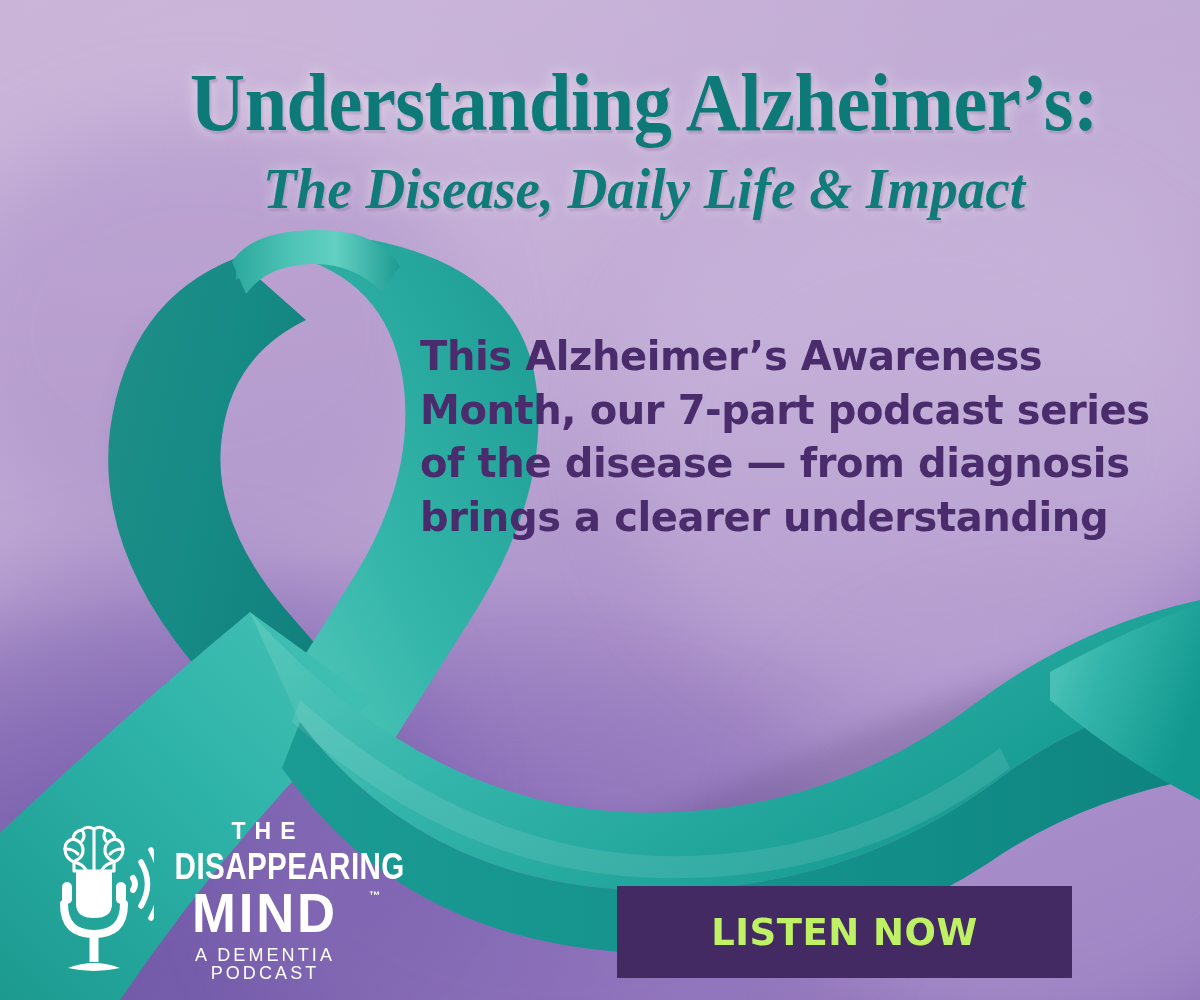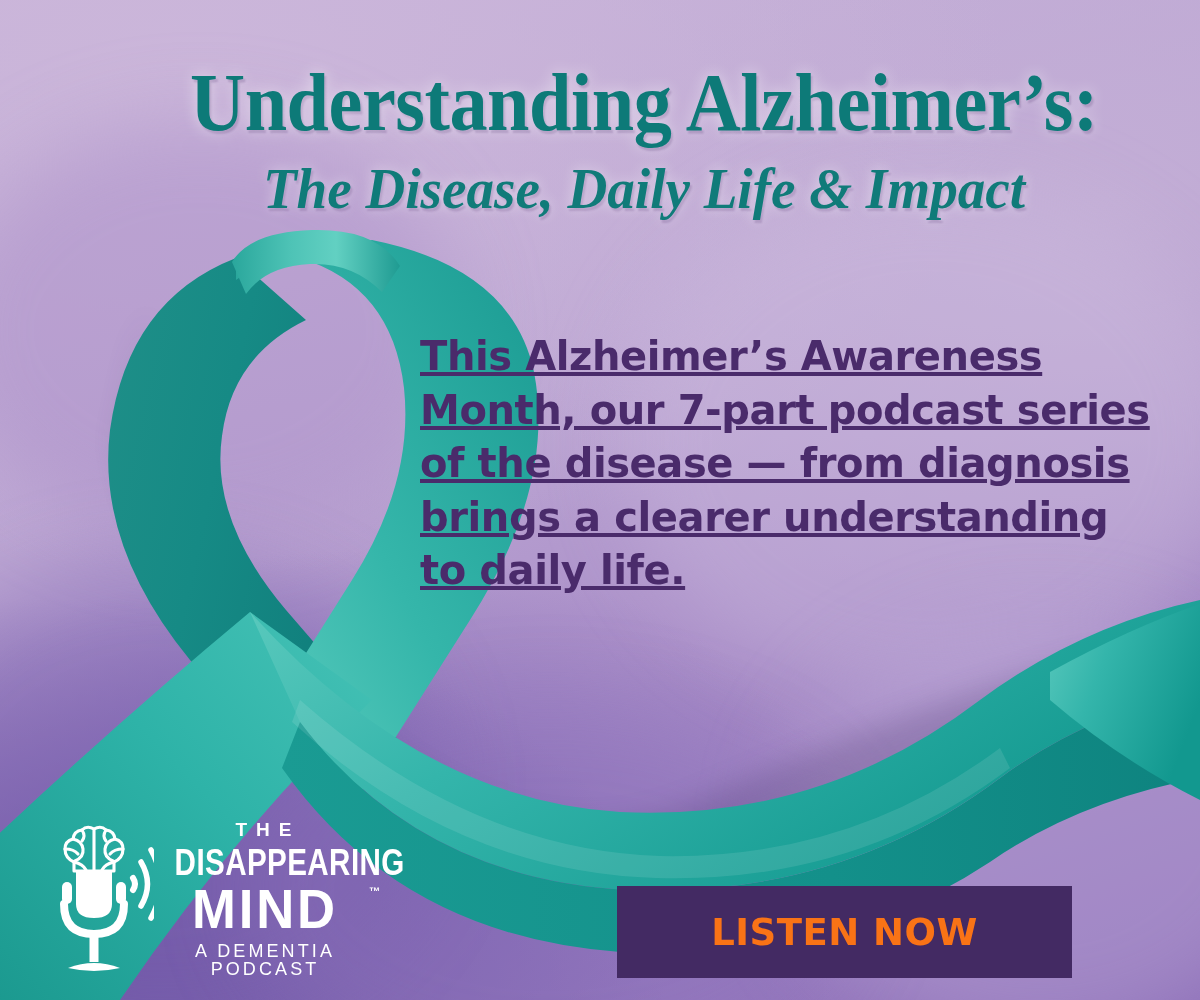--- a/index.html
+++ b/index.html
@@ -45,29 +45,29 @@
     text-shadow:0 0 14px rgba(255,255,255,.5),2px 3px 2px rgba(90,60,120,.25);
   }
 
   
   .body-copy{
     position:absolute;left:420px;top:330px;width:700px;
     font-family:"DejaVu Sans",sans-serif;
     font-weight:700;font-size:40px;line-height:1.34;
     color:#4a2b6b;letter-spacing:-.4px;
   }
-  .body-copy div{white-space:nowrap;text-decoration:underline;}
+  .body-copy div{white-space:nowrap;}
 
   
   .logo{position:absolute;left:34px;top:818px;width:340px;height:168px;}
   .logo svg{position:absolute;left:0;top:0;}
   .wordmark{position:absolute;left:118px;top:2px;width:226px;text-align:center;color:#fff;}
   .w-the{
     font-family:"Liberation Sans",sans-serif;font-weight:700;
-    font-size:19px;letter-spacing:9px;line-height:1;margin-left:6px;
+    font-size:23px;letter-spacing:9px;line-height:1;margin-left:6px;
   }
   .w-disappearing{
     font-family:"Liberation Sans",sans-serif;font-weight:700;
     font-size:37px;line-height:1;margin-top:5px;
     transform:scaleX(.80);transform-origin:center;letter-spacing:.5px;
   }
   .w-mind-row{position:relative;margin-top:0;height:56px;}
   .w-mind{
     font-family:"Liberation Sans",sans-serif;font-weight:700;
     font-size:56px;line-height:56px;letter-spacing:3px;
@@ -80,21 +80,21 @@
   }
 
   
   .cta{
     position:absolute;left:617px;top:886px;width:455px;height:92px;
     background:#432a63;border:0;padding:0;cursor:pointer;
     display:flex;align-items:center;justify-content:center;
   }
   .cta span{
     font-family:"DejaVu Sans",sans-serif;font-weight:700;
-    font-size:37px;color:#f97316;letter-spacing:.5px;text-align:center;
+    font-size:37px;color:#bef264;letter-spacing:.5px;text-align:center;
   }
 </style>
 </head>
 <body>
 
 <div id="banner">
 
   <div class="blob b1"></div>
   <div class="blob b2"></div>
   <div class="blob b3"></div>
@@ -166,21 +166,20 @@
   <div class="headline-wrap">
     <h1 class="headline">Understanding Alzheimer’s:</h1>
     <h2 class="subhead">The Disease, Daily Life &amp; Impact</h2>
   </div>
 
   <div class="body-copy">
     <div>This Alzheimer’s Awareness</div>
     <div>Month, our 7-part podcast series</div>
     <div>of the disease — from diagnosis</div>
     <div>brings a clearer understanding</div>
-    <div>to daily life.</div>
   </div>
 
   <div class="logo">
     <svg width="120" height="168" viewBox="0 0 120 168">
       <g fill="none" stroke="#ffffff" stroke-width="3.1" stroke-linecap="round" stroke-linejoin="round">
 
         <path d="M40 44 Q31 40 31 31 Q31 23 39 21 Q40 13 48 12 Q53 7 60 11 Q67 7 72 12 Q80 13 81 21 Q89 23 89 31 Q89 40 80 44 L80 53 L40 53 Z"></path>
 
         <path d="M60 11 L60 53"></path>
 

